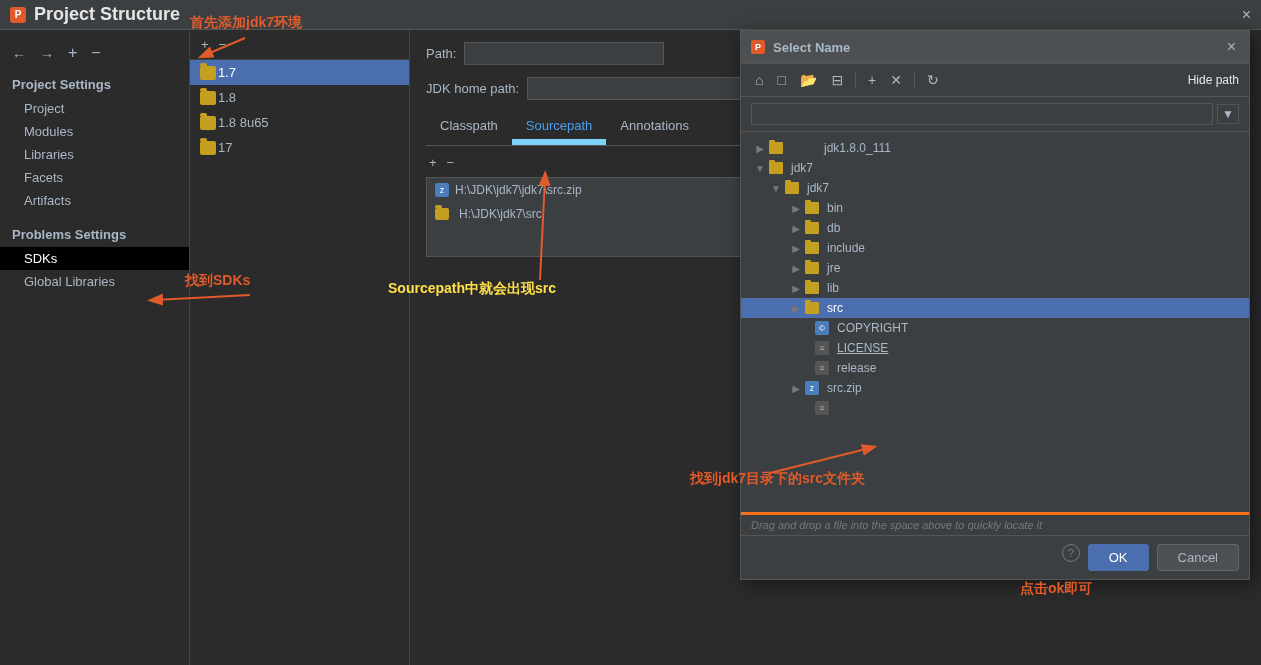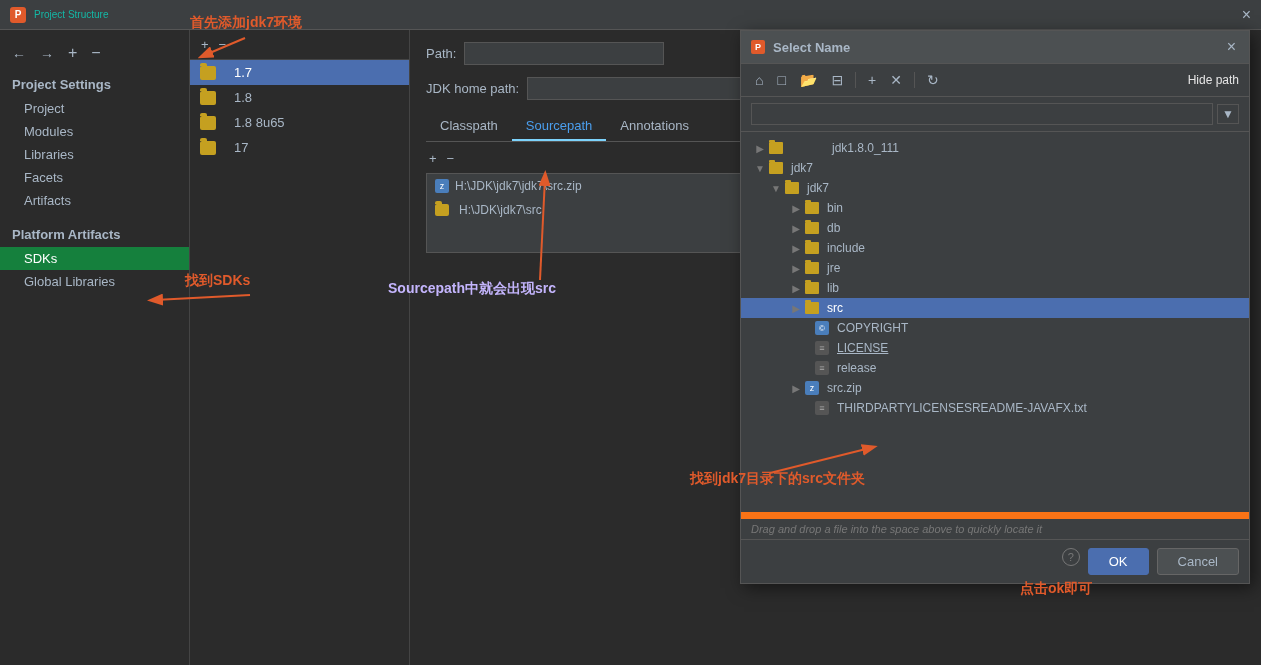--- a/index.html
+++ b/index.html
@@ -29,22 +29,23 @@
       border-radius: 3px;
       margin-right: 8px;
       display: inline-flex;
       align-items: center;
       justify-content: center;
       font-size: 10px;
       color: white;
       font-weight: bold;
     }
     .title-bar-text {
-      color: #14b8a6;
-      font-size: 10px;
+      color: #e5e5e5;
+      font-size: 18px;
+      font-weight: bold;
     }
     .title-bar-close {
       margin-left: auto;
       color: #a9b7c6;
       cursor: pointer;
       font-size: 16px;
     }
 
     
     .main-container {
@@ -90,21 +91,21 @@
       font-size: 13px;
       padding: 5px 12px;
     }
 
     .sidebar-item {
       padding: 4px 12px 4px 24px;
       cursor: pointer;
       color: #a9b7c6;
     }
     .sidebar-item.active {
-      background: #15803d;
+      background: #000000;
       color: #fff;
     }
 
     
     .sdk-pane {
       width: 220px;
       background: #2b2b2b;
       border-right: 1px solid #444;
       flex-shrink: 0;
     }
@@ -115,21 +116,21 @@
       padding: 6px 8px;
       border-bottom: 1px solid #444;
       gap: 4px;
     }
 
     .sdk-item {
       display: flex;
       align-items: center;
       padding: 5px 10px;
       cursor: pointer;
-      gap: 18px;
+      gap: 2px;
     }
     .sdk-item.selected { background: #4b6eaf; color: #fff; }
 
     .folder-icon {
       width: 16px; height: 14px;
       background: #c5a020;
       border-radius: 2px;
       position: relative;
       display: inline-block;
       flex-shrink: 0;
@@ -192,21 +193,21 @@
     }
     .tab-item {
       padding: 6px 14px;
       cursor: pointer;
       color: #a9b7c6;
       font-size: 13px;
       border-bottom: 2px solid transparent;
     }
     .tab-item.active {
       color: #4b9eed;
-      border-bottom: 2px solid #7dd3fc;
+      border-bottom: 6px solid #7dd3fc;
     }
 
     .path-list-toolbar {
       display: flex;
       align-items: center;
       gap: 4px;
       margin-bottom: 6px;
     }
 
     .path-list {
@@ -386,21 +387,21 @@
       background: #4a7ebb;
       color: white;
       border-radius: 2px;
       flex-shrink: 0;
     }
 
     .dialog-status-bar {
       padding: 4px 10px;
       font-size: 11px;
       color: #777;
-      border-top: 7px solid #f97316;
+      border-top: 3px solid #f97316;
       font-style: italic;
     }
 
     .dialog-buttons {
       display: flex;
       justify-content: flex-end;
       padding: 8px 10px;
       gap: 8px;
       border-top: 1px solid #555;
     }
@@ -482,21 +483,21 @@
       <button class="nav-add-btn">−</button>
     </div>
 
     <div class="sidebar-section-title">Project Settings</div>
     <div class="sidebar-item">Project</div>
     <div class="sidebar-item">Modules</div>
     <div class="sidebar-item">Libraries</div>
     <div class="sidebar-item">Facets</div>
     <div class="sidebar-item">Artifacts</div>
 
-    <div class="sidebar-section-title" style="margin-top:10px;">Platform Artifacts</div>
+    <div class="sidebar-section-title" style="margin-top:10px;">Problems Settings</div>
     <div class="sidebar-item active">SDKs</div>
     <div class="sidebar-item">Global Libraries</div>
 
   </div>
 
   <div class="sdk-pane">
     <div class="sdk-pane-toolbar">
       <button class="icon-btn">+</button>
       <button class="icon-btn">−</button>
     </div>
@@ -574,21 +575,21 @@
   <div class="dialog-path-input-row">
     <input type="text" class="dialog-path-input" style="">
     <button class="dialog-path-dropdown">▼</button>
   </div>
 
   <div class="dialog-tree">
 
     <div class="tree-node" style="padding-left:14px;">
       <span class="tree-expand">▶</span>
       <span class="tree-folder"></span>
-      <span style="margin-left:12px;padding-left:33px;">jdk1.8.0_111</span>
+      <span style="margin-left:4px;padding-left:33px;">jdk1.8.0_111</span>
     </div>
 
     <div class="tree-node" style="padding-left:14px;">
       <span class="tree-expand">▼</span>
       <span class="tree-folder"></span>
       <span style="margin-left:4px;">jdk7</span>
     </div>
 
     <div class="tree-node" style="padding-left:30px;">
       <span class="tree-expand">▼</span>
@@ -652,21 +653,20 @@
 
     <div class="tree-node" style="padding-left:50px;">
       <span class="tree-expand">▶</span>
       <span class="tree-file-zip">z</span>
       <span style="margin-left:4px;">src.zip</span>
     </div>
 
     <div class="tree-node" style="padding-left:60px;">
       <span class="tree-expand"></span>
       <span class="tree-file-text">≡</span>
-      <span style="margin-left:4px;">THIRDPARTYLICENSESREADME-JAVAFX.txt</span>
     </div>
   </div>
 
   <div class="dialog-status-bar">Drag and drop a file into the space above to quickly locate it</div>
 
   <div class="dialog-buttons">
     <span class="question-icon">?</span>
     <button class="dialog-btn dialog-btn-ok">OK</button>
     <button class="dialog-btn dialog-btn-cancel">Cancel</button>
   </div>
@@ -683,15 +683,15 @@
   <line x1="245" y1="38" x2="205" y2="55" stroke="#e05a2b" stroke-width="2" marker-end="url(#arrowhead)"></line>
 
   <line x1="250" y1="295" x2="155" y2="300" stroke="#e05a2b" stroke-width="2" marker-end="url(#arrowhead)"></line>
 
   <line x1="540" y1="280" x2="545" y2="178" stroke="#e05a2b" stroke-width="2" marker-end="url(#arrowhead)"></line>
 
   <line x1="770" y1="473" x2="870" y2="448" stroke="#e05a2b" stroke-width="2" marker-end="url(#arrowhead)"></line>
 </svg>
 
 <div class="annotation" style="top:272px; left:185px; color:#e05a2b;">找到SDKs</div>
-<div class="annotation" style="top:280px; left:388px; color:#c4b5fd;">Sourcepath中就会出现src</div>
+<div class="annotation" style="top:280px; left:388px; color:#fde047;">Sourcepath中就会出现src</div>
 <div class="annotation" style="top:470px; left:690px; color:#e05a2b;">找到jdk7目录下的src文件夹</div>
 <div class="annotation" style="top:580px; left:1020px; color:#e05a2b;">点击ok即可</div>
 
 </body></html>

